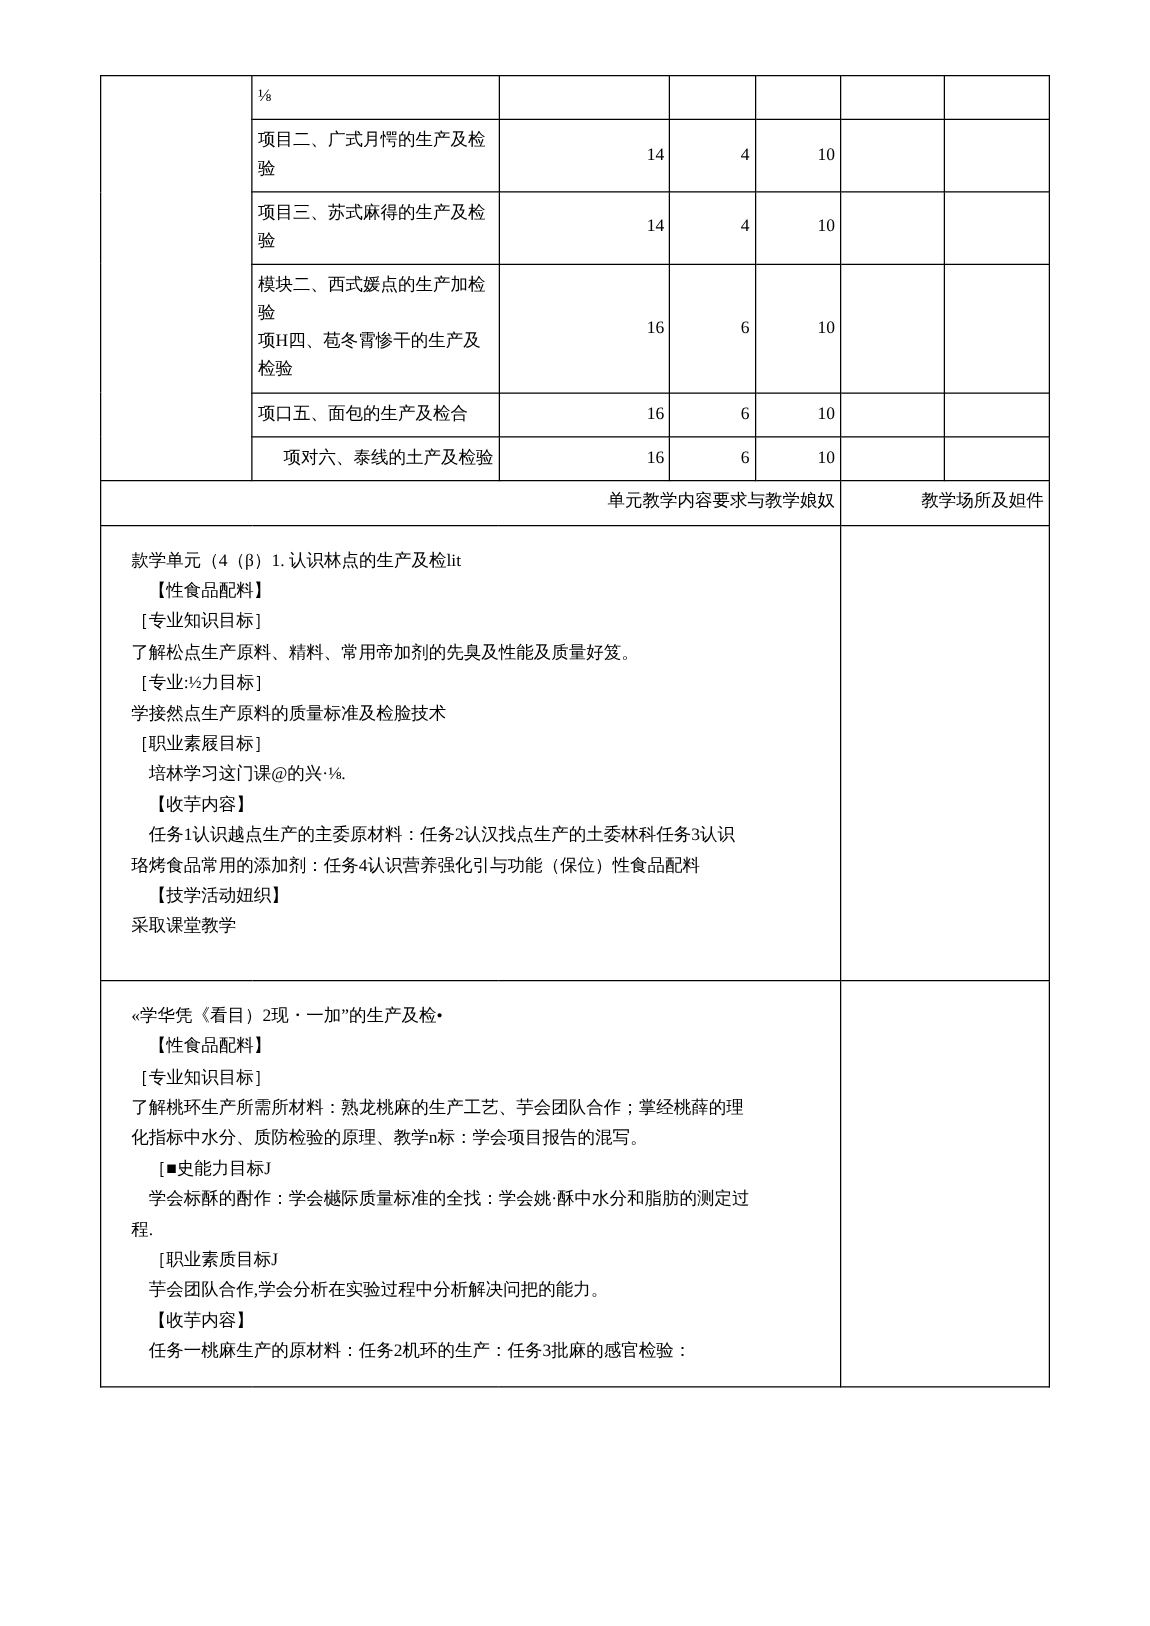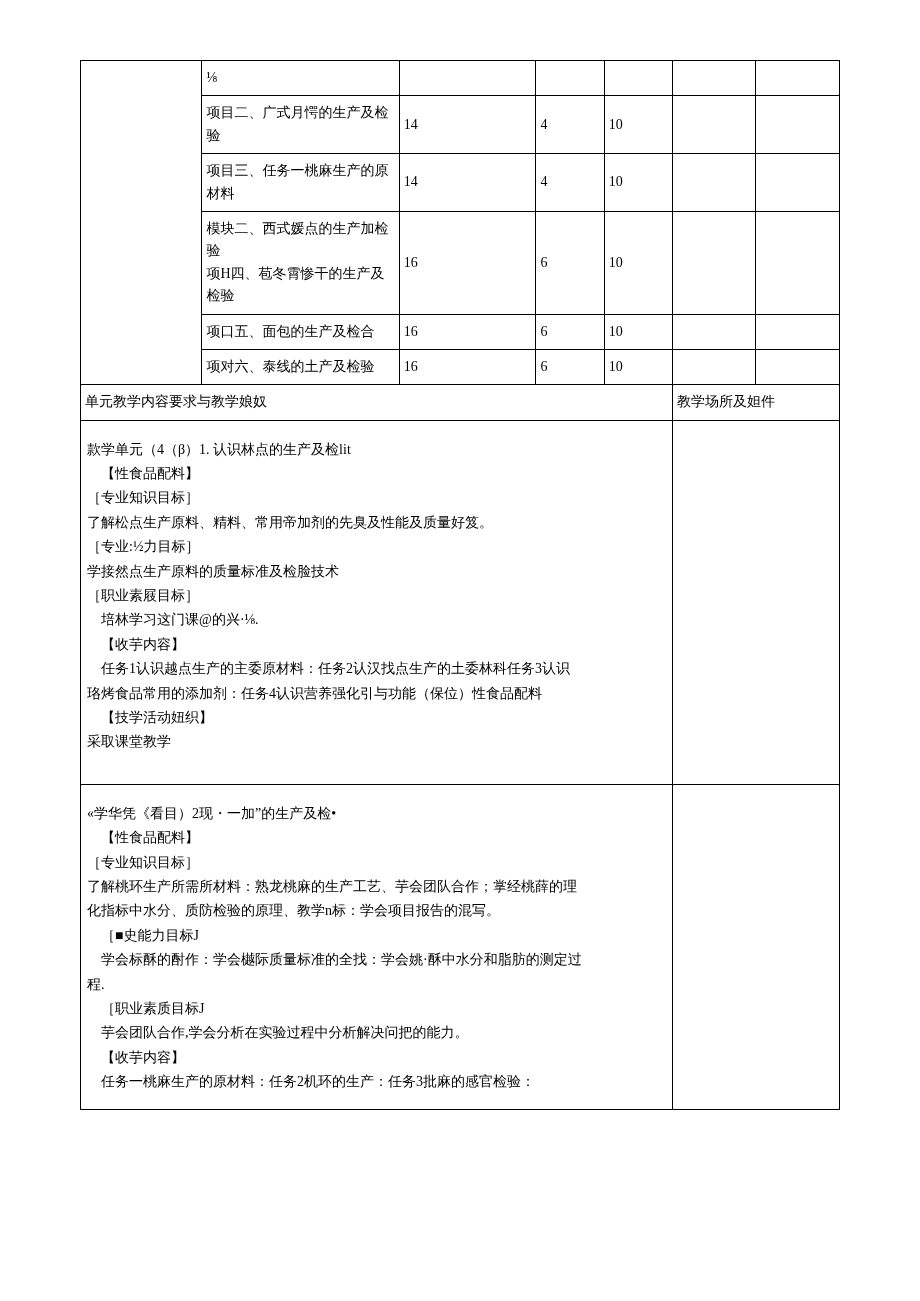--- a/index.html
+++ b/index.html
@@ -22,23 +22,23 @@
     vertical-align: middle;
     word-break: break-word;
   }
   .c1 { width: 16%; }
   .c2 { width: 26%; }
   .c3 { width: 18%; }
   .c4 { width: 9%; }
   .c5 { width: 9%; }
   .c6 { width: 11%; }
   .c7 { width: 11%; }
-  .center { text-align: left; }
+  .center { text-align: right; }
   .indent1 { text-indent: 1em; }
-  .p { margin: 2px 0; }
+  .p { margin: 2px 18px; }
 </style>
 </head>
 <body>
 
 <table>
   <colgroup>
     <col class="c1">
       <col class="c2">
       <col class="c3">
       <col class="c4">
@@ -61,21 +61,21 @@
   <tr>
     <td>项目二、广式月愕的生产及检验</td>
     <td class="center">14</td>
     <td class="center">4</td>
     <td class="center">10</td>
     <td class="center"></td>
     <td class="center"></td>
   </tr>
 
   <tr>
-    <td>项目三、任务一桃麻生产的原材料</td>
+    <td>项目三、苏式麻得的生产及检验</td>
     <td class="center">14</td>
     <td class="center">4</td>
     <td class="center">10</td>
     <td class="center"></td>
     <td class="center"></td>
   </tr>
 
   <tr>
     <td style="white-space:pre-line;">模块二、西式媛点的生产加检验
 项H四、苞冬霄惨干的生产及检验</td>

